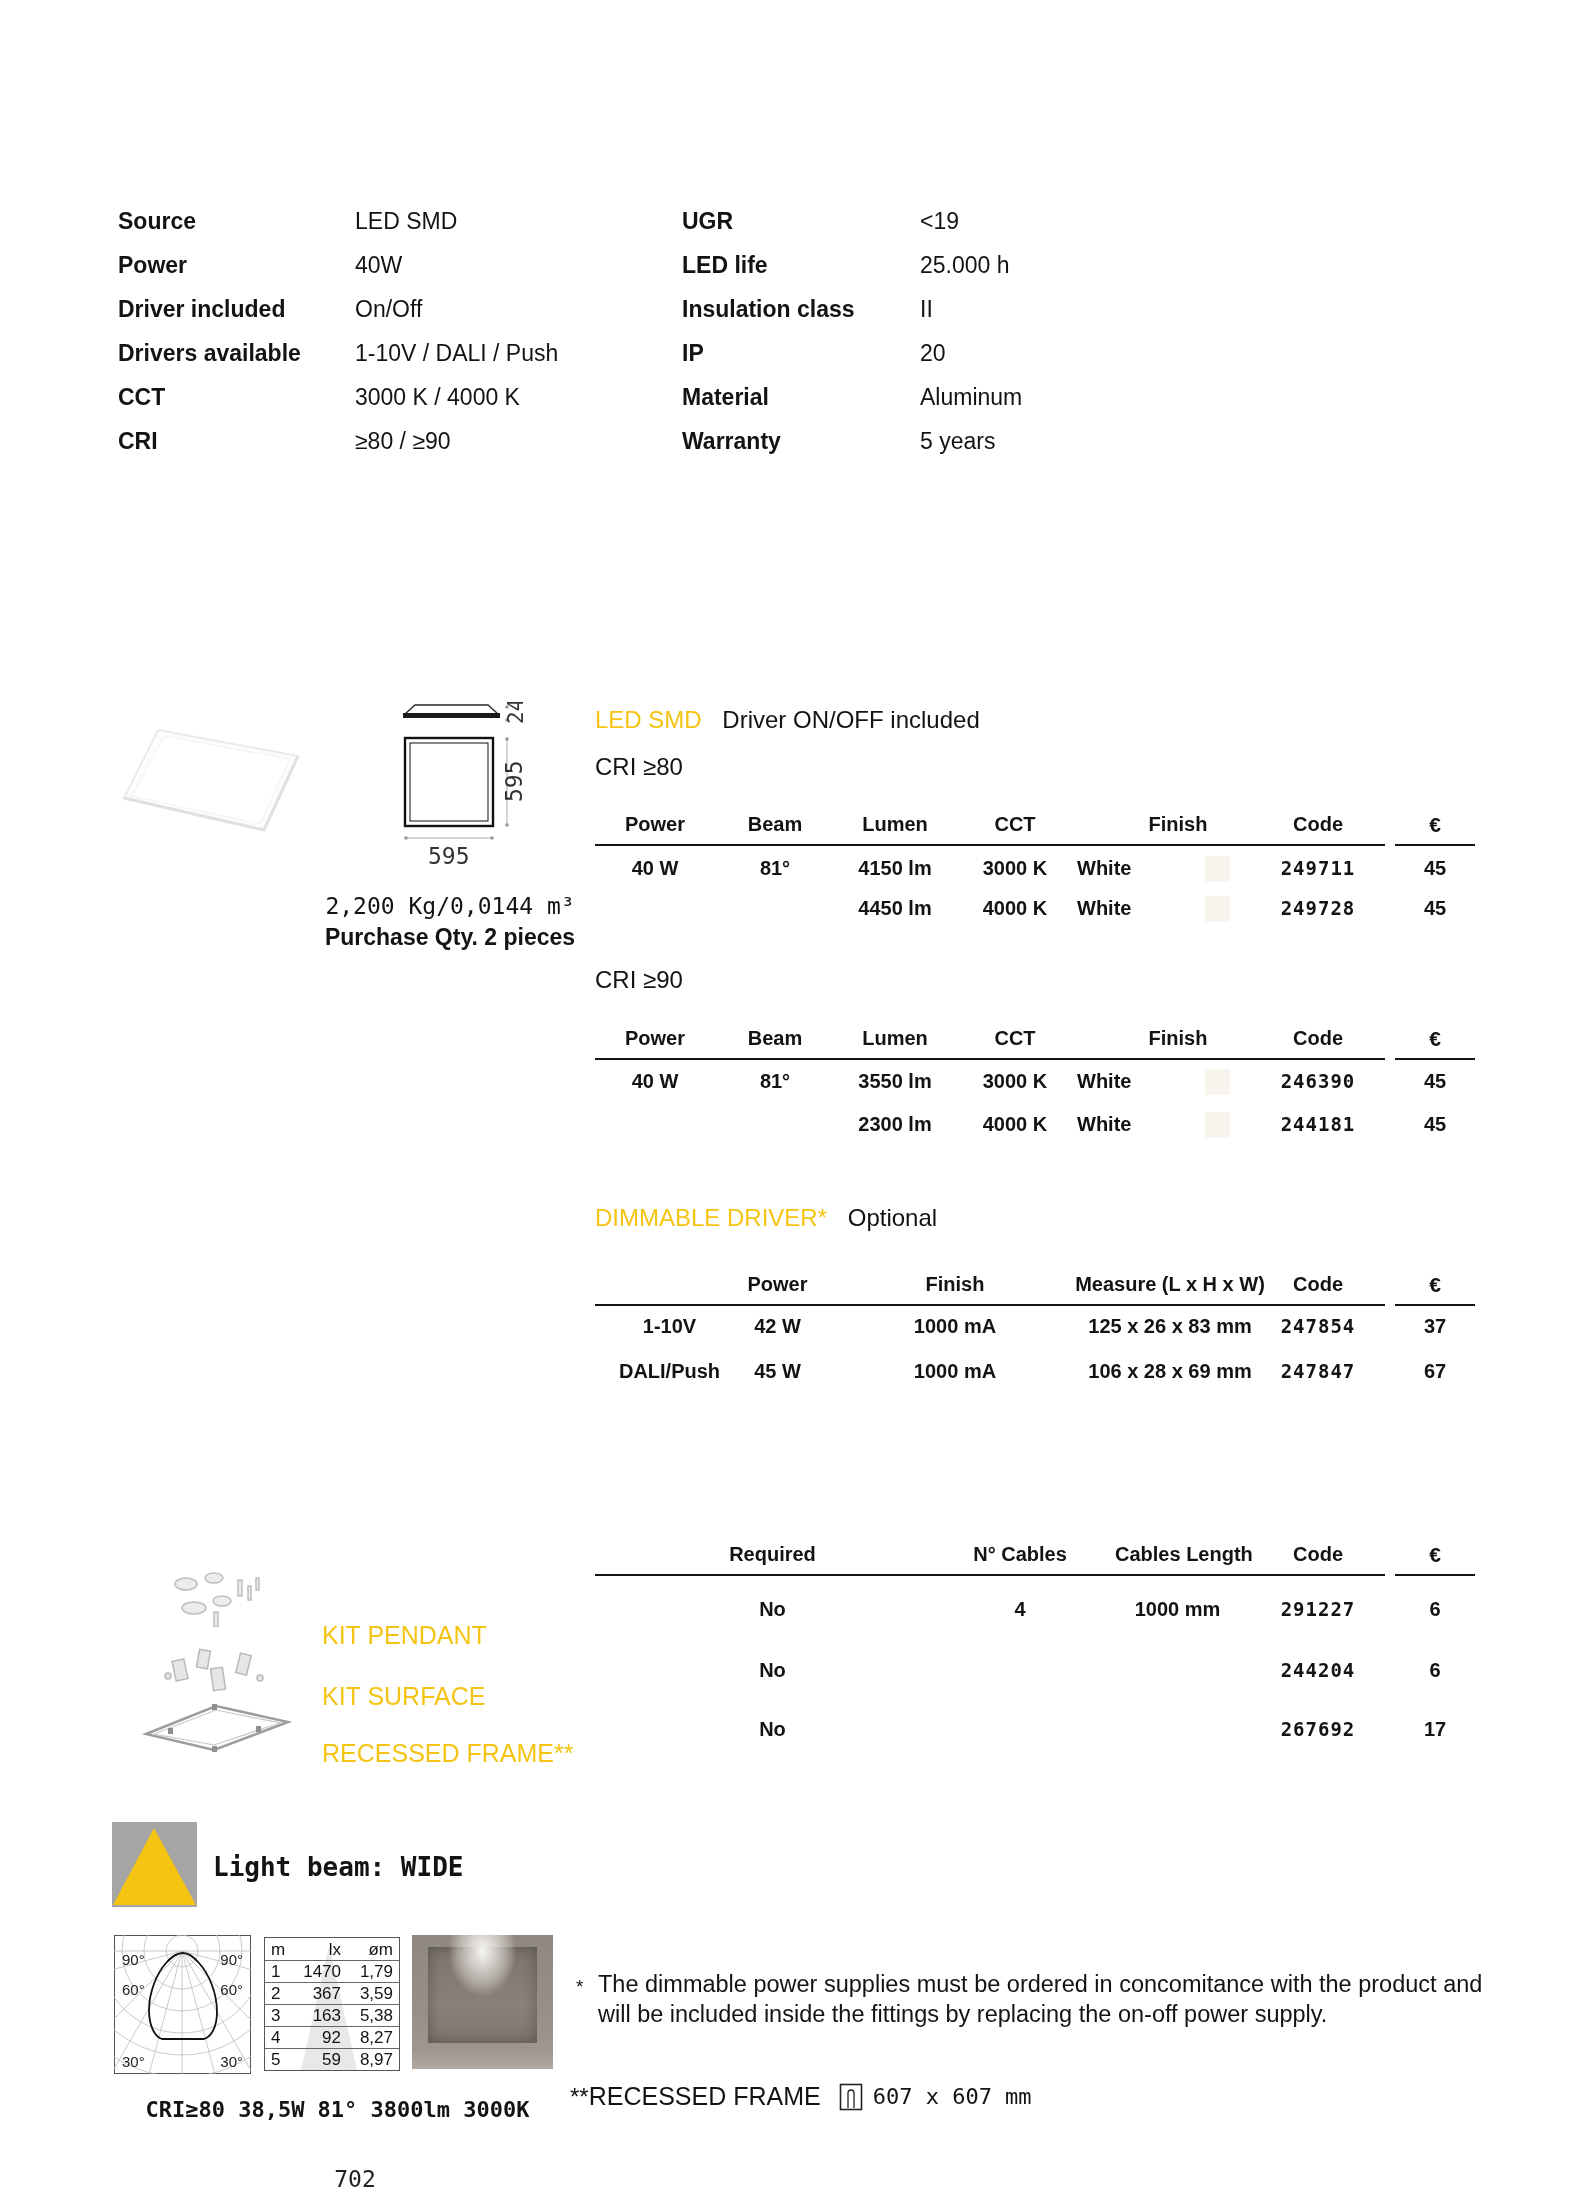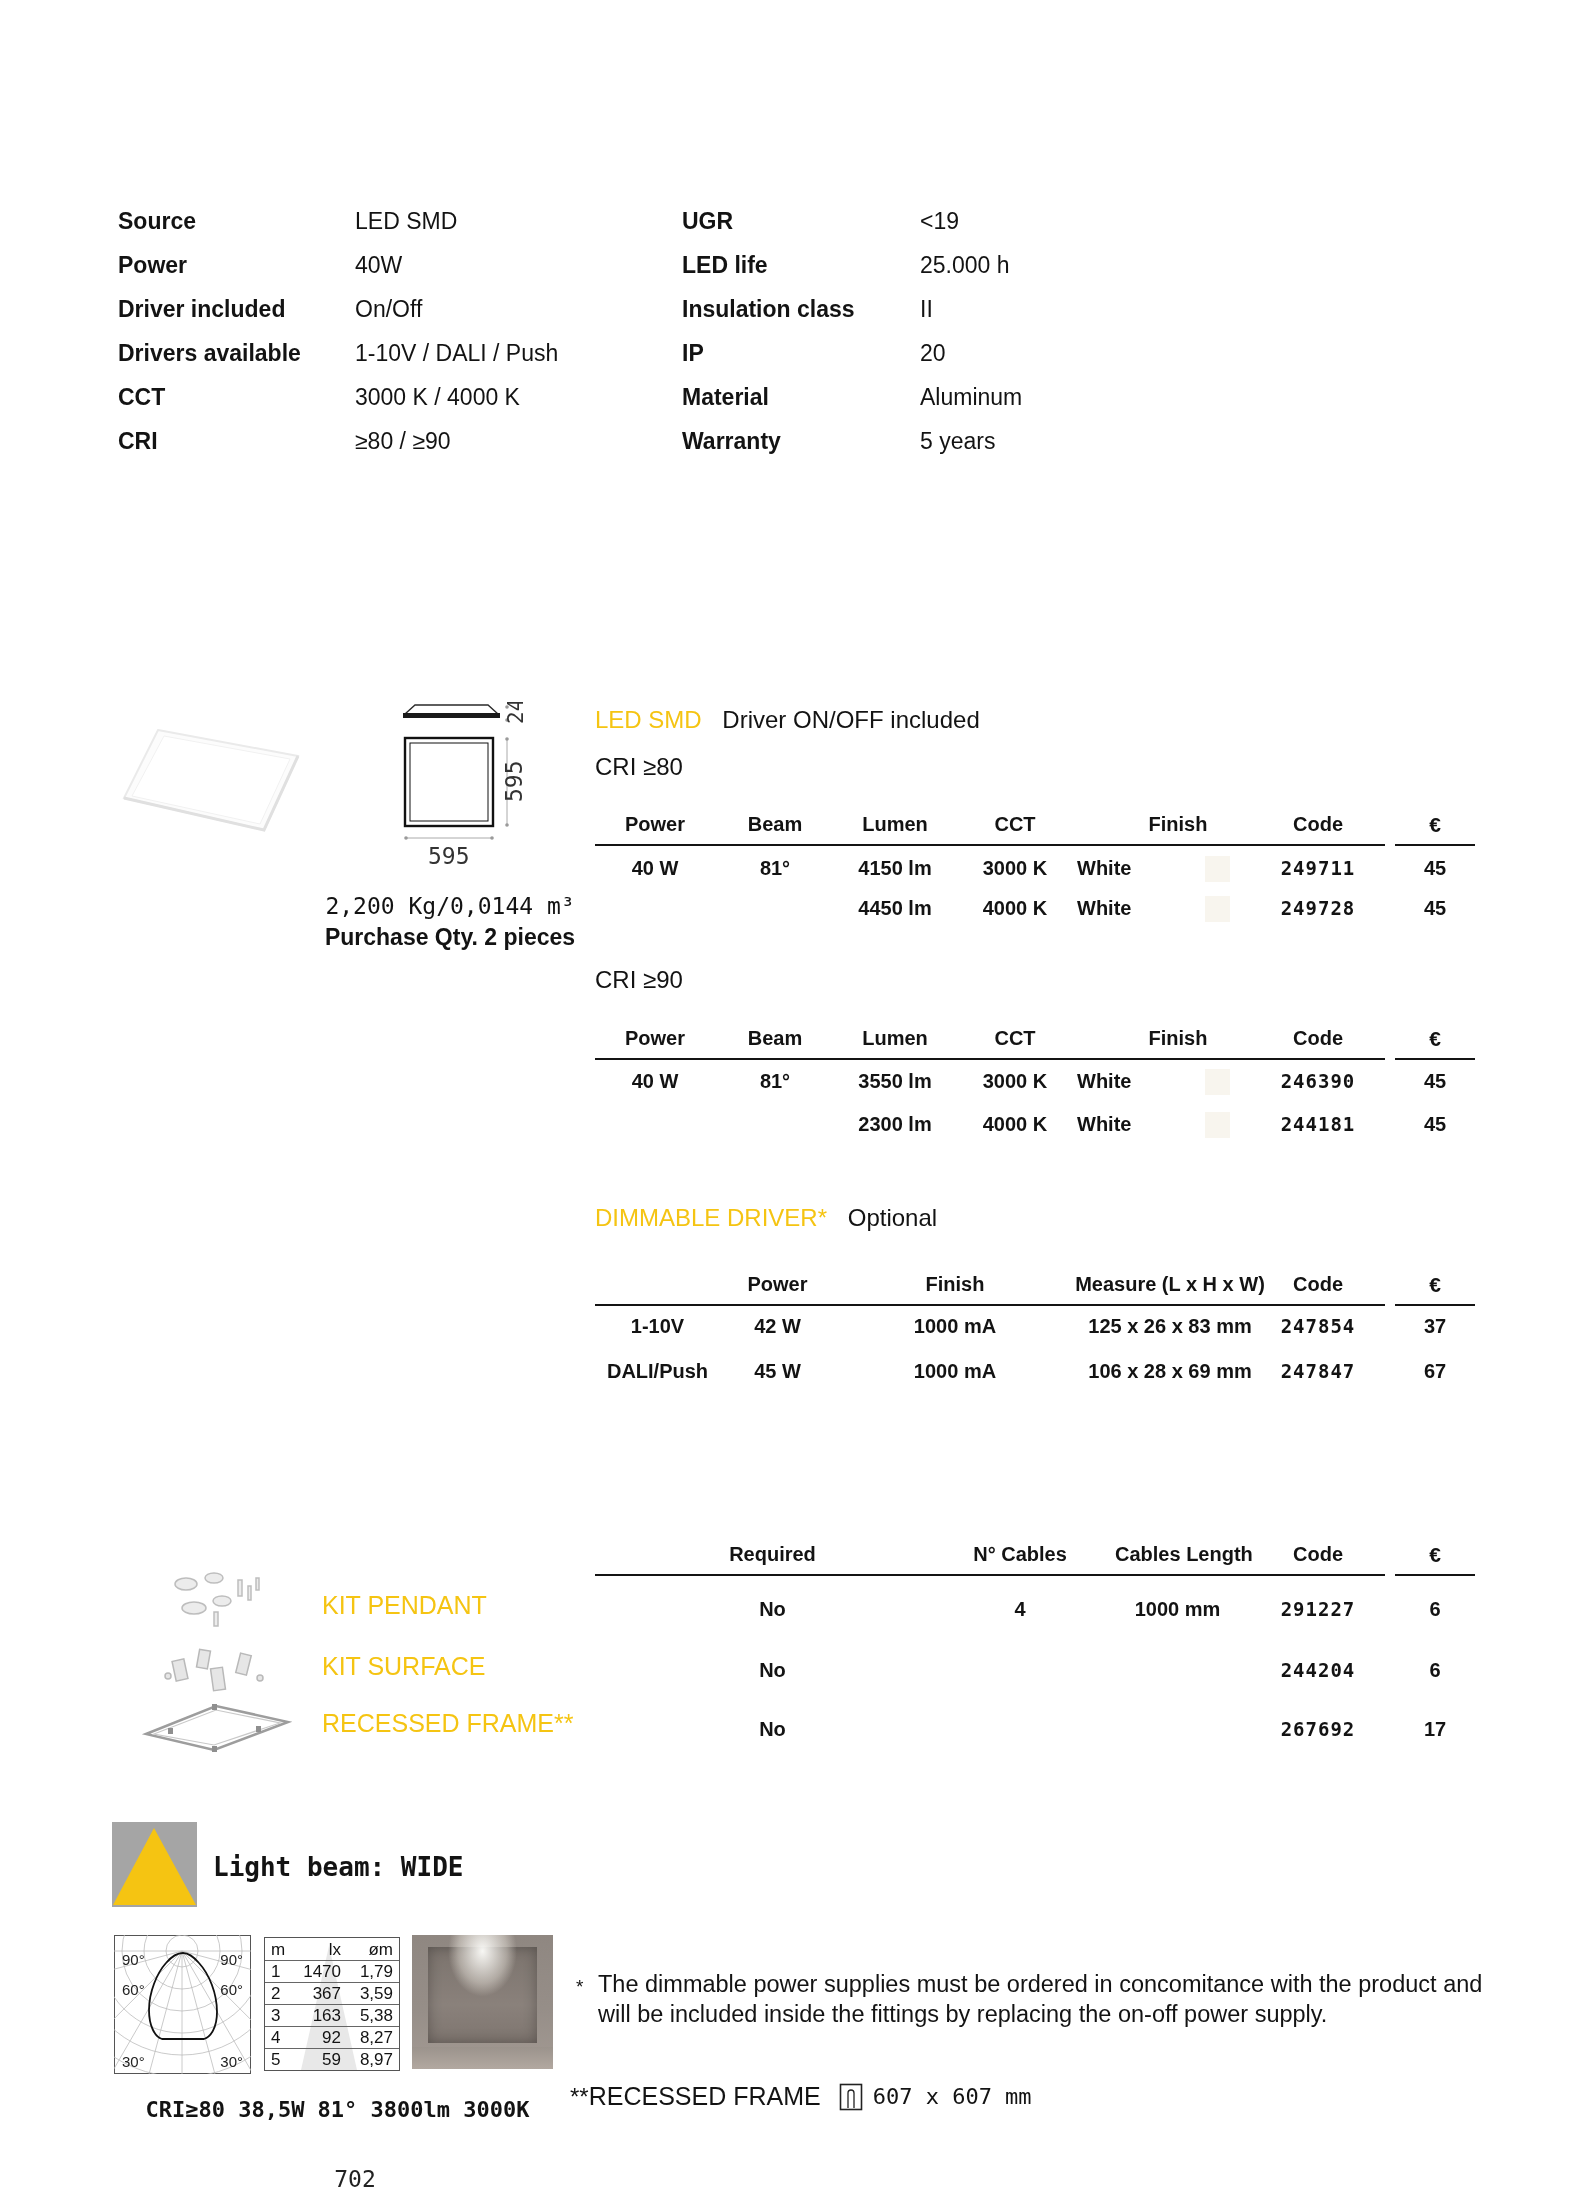--- a/index.html
+++ b/index.html
@@ -16,23 +16,23 @@
   .mono{font-family:"DejaVu Sans Mono",monospace;}
   .tbl{position:absolute;left:595px;top:0;width:890px;height:0;}
   .trow{position:absolute;height:26px;width:890px;}
   .cell{position:absolute;font-size:20px;font-weight:700;text-align:center;white-space:nowrap;top:0;}
   .code{font-family:"DejaVu Sans Mono",monospace;font-size:19px;font-weight:700;letter-spacing:1px;}
   .hline{position:absolute;height:2px;background:#141414;}
   .c0{left:0;width:120px}.c1{left:120px;width:120px}.c2{left:240px;width:120px}
   .c3{left:360px;width:120px}.c4{left:482px;width:130px;text-align:left}
   .c5{left:663px;width:120px}.c6{left:800px;width:80px}
   .sw{position:absolute;left:610px;width:25px;height:26px;top:-1px;background:var(--swatch);}
-  .d0{left:0;width:125px}.d1{left:125px;width:115px}.d2{left:280px;width:160px}.d3{left:480px;width:190px}
+  .d0{left:12px;width:125px}.d1{left:125px;width:115px}.d2{left:280px;width:160px}.d3{left:480px;width:190px}
   .a0{left:120px;width:115px}.a1{left:365px;width:120px}.a2{left:520px;width:125px}
-  .kit-label{position:absolute;left:322px;font-size:25px;color:var(--accent);white-space:nowrap;}
+  .kit-label{position:absolute;left:322px;font-size:25px;color:var(--accent);white-space:nowrap;margin-top:30px;}
   .fnote{font-size:23.5px;line-height:30px;}
   .ph-row{position:absolute;left:0;width:134px;height:22px;border-bottom:1px solid #666;z-index:2;}
   .ph-cell{position:absolute;font-size:17px;top:2px;}
   .room{position:absolute;left:412px;top:1935px;width:141px;height:134px;overflow:hidden;
         background:linear-gradient(180deg,#8f8781 0%,#968e88 55%,#a39a93 100%);}
   .room-inner{position:absolute;left:16px;right:16px;top:12px;bottom:26px;
         background:linear-gradient(180deg,#7b736d,#8a817b 60%,#7e756f);
         box-shadow:inset 0 0 14px rgba(0,0,0,.3);}
   .room-light{position:absolute;left:0;right:0;top:0;bottom:0;
         background:radial-gradient(ellipse 44px 58px at 50% 12%,rgba(255,255,252,.95),rgba(233,228,220,.45) 55%,rgba(233,228,220,0) 78%);}

